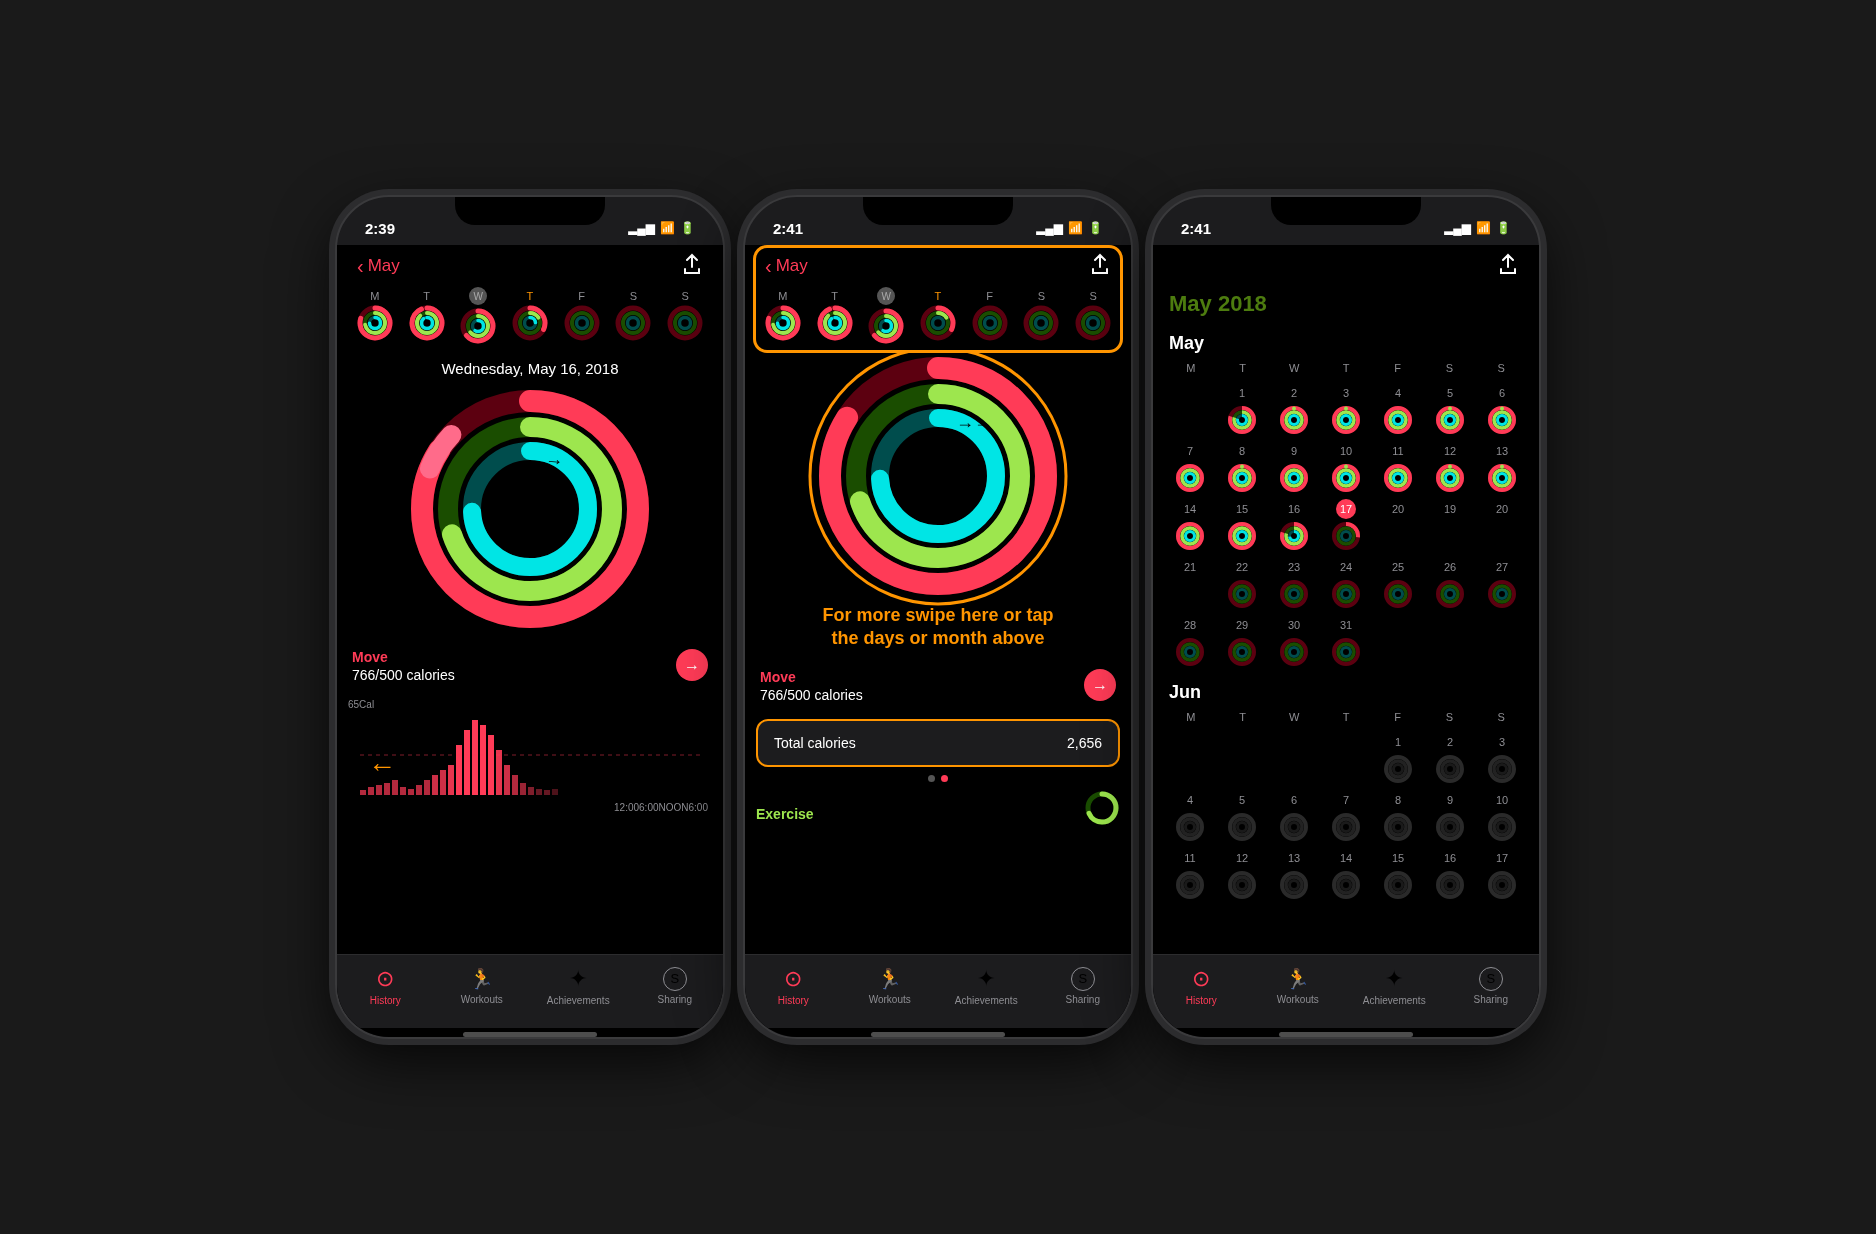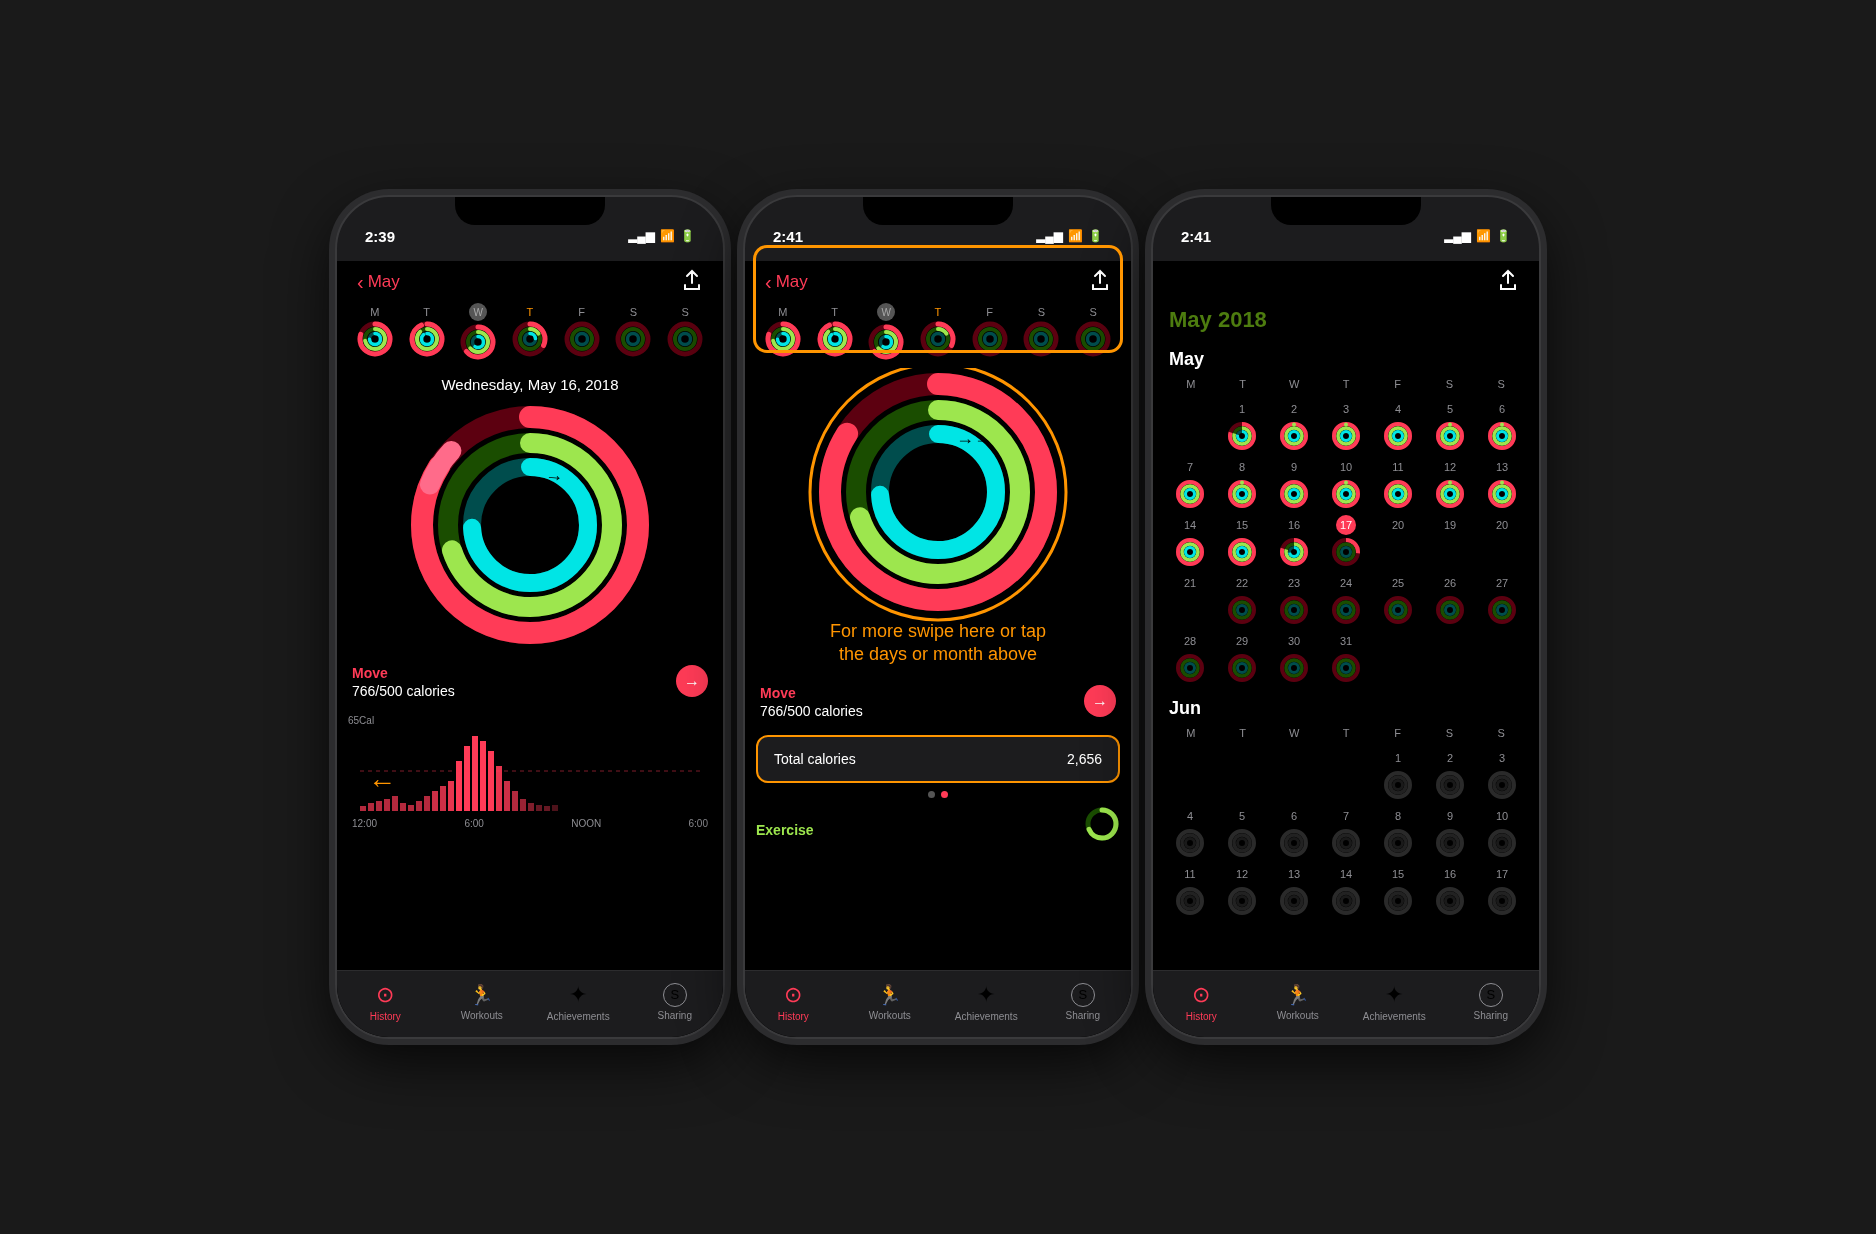--- a/index.html
+++ b/index.html
@@ -39,21 +39,21 @@
       z-index: 100;
     }
 
     
     .status-bar {
       position: relative;
       display: flex;
       justify-content: space-between;
       align-items: center;
       padding: 14px 28px 0;
-      height: 64px;
+      height: 48px;
       z-index: 50;
     }
     .status-time {
       font-size: 15px;
       font-weight: 600;
       color: #fff;
     }
     .status-icons {
       display: flex;
       align-items: center;
@@ -491,21 +491,21 @@
           <rect x="144" y="50" width="6" height="30" fill="#ff3b57" opacity="0.8"></rect>
           <rect x="152" y="60" width="6" height="20" fill="#ff3b57" opacity="0.7"></rect>
           <rect x="160" y="68" width="6" height="12" fill="#ff3b57" opacity="0.6"></rect>
           <rect x="168" y="72" width="6" height="8" fill="#ff3b57" opacity="0.5"></rect>
           <rect x="176" y="74" width="6" height="6" fill="#ff3b57" opacity="0.4"></rect>
           <rect x="184" y="75" width="6" height="5" fill="#ff3b57" opacity="0.4"></rect>
           <rect x="192" y="74" width="6" height="6" fill="#ff3b57" opacity="0.3"></rect>
 
           <line x1="0" y1="40" x2="340" y2="40" stroke="#ff3b57" stroke-width="1" stroke-dasharray="4 4" opacity="0.5"></line>
         </svg>
-        <div style="position:absolute;bottom:6px;display:flex;justify-content:space-between;width:100%;color:#8e8e93;font-size:10px;padding:0 4px;gap:17px;">
+        <div style="position:absolute;bottom:6px;display:flex;justify-content:flex-end;width:100%;color:#8e8e93;font-size:10px;padding:0 4px;">
           <span>12:00</span>
           <span>6:00</span>
           <span>NOON</span>
           <span>6:00</span>
         </div>
       </div>
     </div>
 
     <div class="tab-bar">
       <div class="tab-item">
@@ -638,21 +638,21 @@
 
           <text x="138" y="72" fill="#000" font-size="18" font-weight="bold">→→</text>
           <text x="126" y="100" fill="#000" font-size="16" font-weight="bold">↑</text>
         </svg>
         
         <svg style="position:absolute;top:-20px;left:-20px;width:280px;height:280px;pointer-events:none;" viewBox="0 0 280 280">
           <ellipse cx="140" cy="140" rx="128" ry="128" fill="none" stroke="#ff9500" stroke-width="3" stroke-dasharray="none"></ellipse>
         </svg>
       </div>
 
-      <div style="width:300px;text-align:center;color:#ff9500;font-size:18px;font-weight:400;line-height:1.3;margin-bottom:10px;">For more swipe here or tap<br>the days or month above</div>
+      <div style="width:300px;text-align:center;color:#ff9500;font-size:18px;font-weight:700;line-height:1.3;margin-bottom:10px;">For more swipe here or tap<br>the days or month above</div>
 
       <div class="move-section">
         <div style="display:flex;justify-content:space-between;align-items:flex-start;">
           <div>
             <div class="move-label">Move</div>
             <div class="move-value">766/500 calories</div>
           </div>
           <div class="move-arrow-btn">→</div>
         </div>
       </div>

